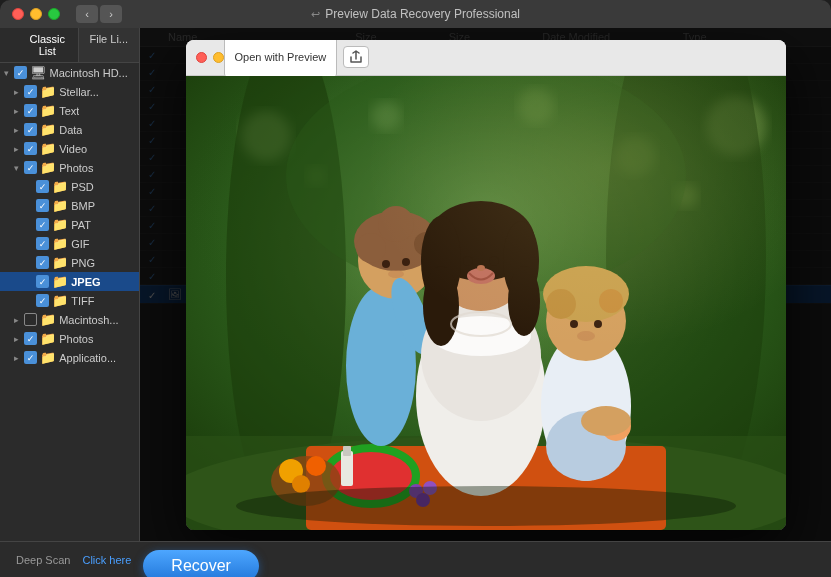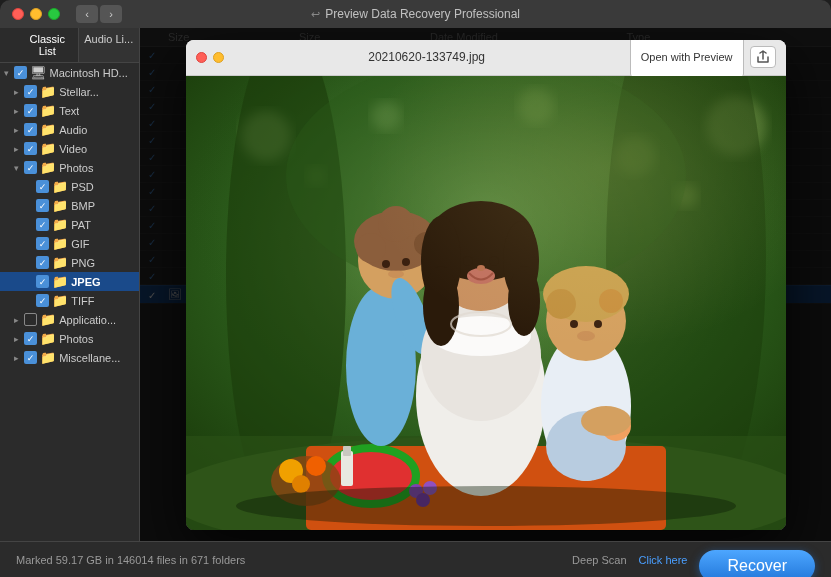--- a/index.html
+++ b/index.html
@@ -313,21 +313,21 @@
     <span class="title-icon">↩</span>
     <span>Preview Data Recovery Professional</span>
   </div>
 </div>
 
 <div class="main-area">
 
   <div class="sidebar">
     <div class="sidebar-tabs">
       <div class="sidebar-tab active">Classic List</div>
-      <div class="sidebar-tab">Audio Li...</div>
+      <div class="sidebar-tab">File Li...</div>
     </div>
 
     <div class="tree-item" style="padding-left:4px;">
       <span class="chevron">▾</span>
       <span class="checkbox" style="background:#4a90d9;border-radius:2px;width:13px;height:13px;display:flex;align-items:center;justify-content:center;margin-right:3px;flex-shrink:0;">
         <span style="color:white;font-size:9px;">✓</span>
       </span>
       <span class="folder-icon">🖥</span>
       <span class="item-label">Macintosh HD...</span>
     </div>
@@ -349,21 +349,21 @@
       <span class="folder-icon">📁</span>
       <span class="item-label">Text</span>
     </div>
 
     <div class="tree-item" style="padding-left:14px;">
       <span class="chevron">▸</span>
       <span class="checkbox" style="background:#4a90d9;border-radius:2px;width:13px;height:13px;display:flex;align-items:center;justify-content:center;margin-right:3px;flex-shrink:0;">
         <span style="color:white;font-size:9px;">✓</span>
       </span>
       <span class="folder-icon">📁</span>
-      <span class="item-label">Audio</span>
+      <span class="item-label">Data</span>
     </div>
 
     <div class="tree-item" style="padding-left:14px;">
       <span class="chevron">▸</span>
       <span class="checkbox" style="background:#4a90d9;border-radius:2px;width:13px;height:13px;display:flex;align-items:center;justify-content:center;margin-right:3px;flex-shrink:0;">
         <span style="color:white;font-size:9px;">✓</span>
       </span>
       <span class="folder-icon">📁</span>
       <span class="item-label">Video</span>
     </div>
@@ -437,46 +437,47 @@
         <span style="color:white;font-size:9px;">✓</span>
       </span>
       <span class="folder-icon">📁</span>
       <span class="item-label">TIFF</span>
     </div>
 
     <div class="tree-item" style="padding-left:14px;">
       <span class="chevron">▸</span>
       <span class="checkbox unchecked" style="background:transparent;border:1px solid #888;border-radius:2px;width:13px;height:13px;margin-right:3px;flex-shrink:0;"></span>
       <span class="folder-icon">📁</span>
-      <span class="item-label">Applicatio...</span>
+      <span class="item-label">Macintosh...</span>
     </div>
 
     <div class="tree-item" style="padding-left:14px;">
       <span class="chevron">▸</span>
       <span class="checkbox" style="background:#4a90d9;border-radius:2px;width:13px;height:13px;display:flex;align-items:center;justify-content:center;margin-right:3px;flex-shrink:0;">
         <span style="color:white;font-size:9px;">✓</span>
       </span>
       <span class="folder-icon">📁</span>
       <span class="item-label">Photos</span>
     </div>
 
     <div class="tree-item" style="padding-left:14px;">
       <span class="chevron">▸</span>
       <span class="checkbox" style="background:#4a90d9;border-radius:2px;width:13px;height:13px;display:flex;align-items:center;justify-content:center;margin-right:3px;flex-shrink:0;">
         <span style="color:white;font-size:9px;">✓</span>
       </span>
       <span class="folder-icon">📁</span>
-      <span class="item-label">Miscellane...</span>
+      <span class="item-label">Applicatio...</span>
     </div>
   </div>
 
   <div class="content-pane">
 
     <div style="display:flex;background:#333;border-bottom:1px solid #444;padding:3px 8px;color:#888;font-size:11px;flex-shrink:0;">
       <div style="width:20px;"></div>
+      <div style="flex:2;">Name</div>
       <div style="flex:1;">Size</div>
       <div style="flex:1;">Size</div>
       <div style="flex:1.5;">Date Modified</div>
       <div style="flex:1.5;">Type</div>
     </div>
 
     <div class="file-list">
       <div class="file-row">
         <div class="col-check" style="width:20px;"><span style="color:#4a90d9;font-size:10px;">✓</span></div>
         <div style="flex:2;"></div>
@@ -604,21 +605,20 @@
     </div>
 
     <div class="preview-overlay">
       <div class="preview-window">
 
         <div class="preview-titlebar">
           <div class="preview-traffic-lights">
             <div class="preview-tl preview-tl-red"></div>
             <div class="preview-tl preview-tl-yellow"></div>
           </div>
-          <div class="preview-title">20210620-133749.jpg</div>
           <button class="preview-open-btn">Open with Preview</button>
           <div class="preview-share-btn">
             <svg width="14" height="14" viewBox="0 0 14 14" fill="none">
               <path d="M7 1 L7 9 M4 3 L7 1 L10 3 M2 7 L2 12 L12 12 L12 7" stroke="#555" stroke-width="1.5" stroke-linecap="round" stroke-linejoin="round" fill="none"></path>
             </svg>
           </div>
         </div>
 
         <div class="preview-image">
           <svg width="100%" height="100%" viewBox="0 0 600 454" preserveAspectRatio="xMidYMid slice">
@@ -743,17 +743,16 @@
             </radialGradient>
             <rect width="600" height="454" fill="url(#sunFlare)"></rect>
           </svg>
         </div>
       </div>
     </div>
   </div>
 </div>
 
 <div class="bottom-bar">
-  <span class="bottom-status">Marked 59.17 GB in 146014 files in 671 folders</span>
   <span class="deep-scan-label">Deep Scan</span>
   <a class="deep-scan-link" href="#">Click here</a>
   <button class="recover-btn">Recover</button>
 </div>
 
 </body></html>

